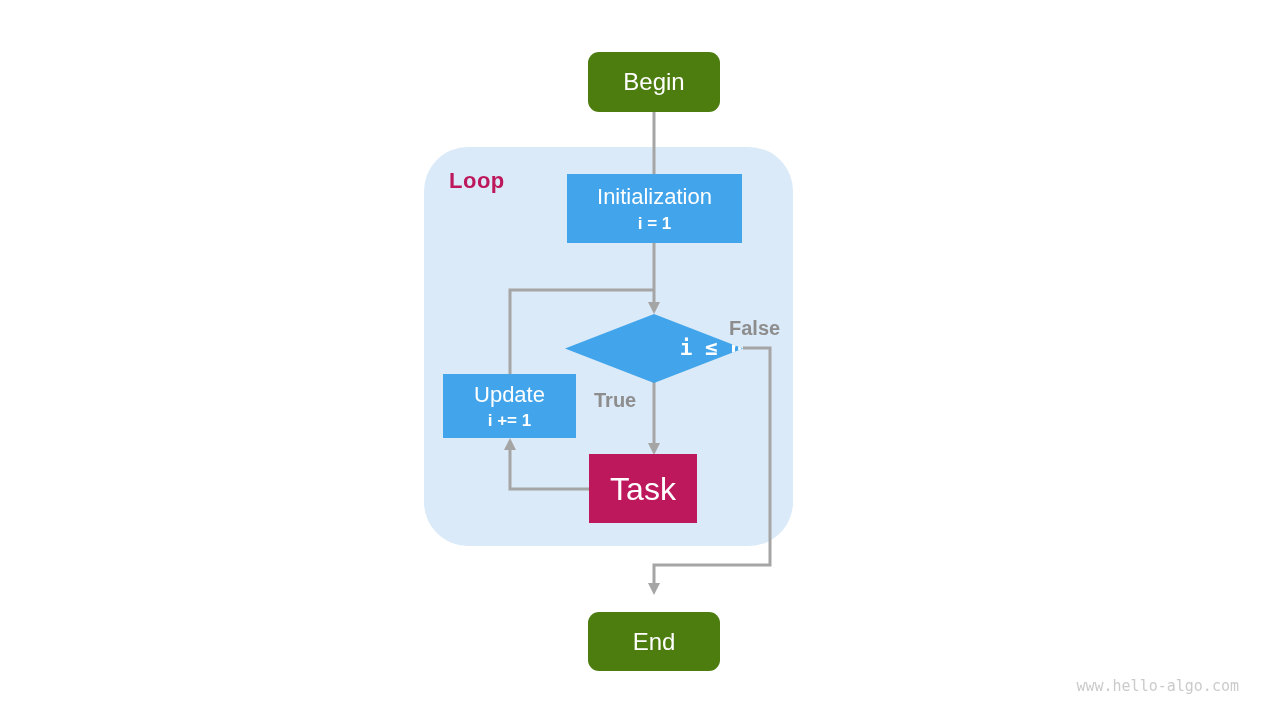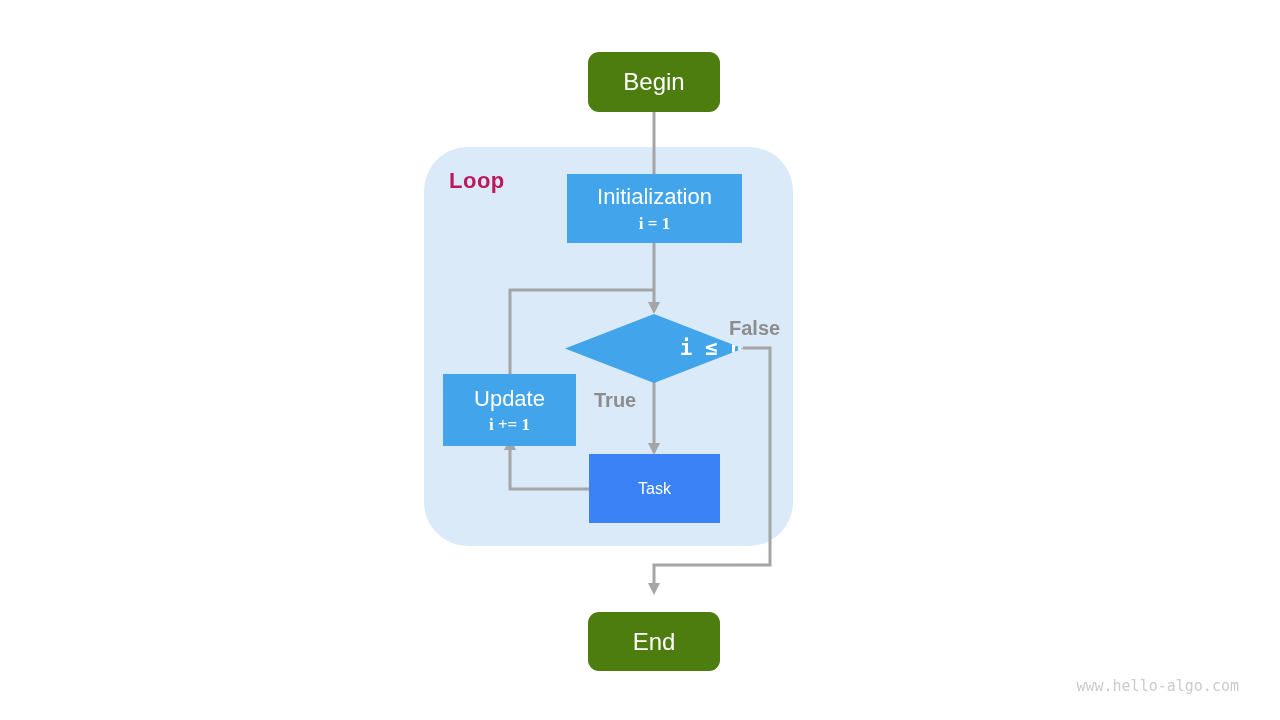--- a/index.html
+++ b/index.html
@@ -52,42 +52,42 @@
     border-radius: 11px;
     font-size: 24px;
   }
   .node-begin { left: 588px; top: 52px;  width: 132px; height: 60px; }
   .node-end   { left: 588px; top: 612px; width: 132px; height: 59px; }
   .process {
     background: #42A4EA;
     font-size: 22px;
   }
   .node-init   { left: 567px; top: 174px; width: 175px; height: 69px; }
-  .node-update { left: 443px; top: 374px; width: 133px; height: 72px; }
+  .node-update { left: 443px; top: 374px; width: 133px; height: 64px; }
   .code-line {
-    font-family: Liberation Serif, serif;
+    font-family: Liberation Sans, sans-serif;
     font-size: 17px;
     font-weight: bold;
     margin-top: 2px;
   }
   .decision {
     left: 565px; top: 314px;
     width: 178px; height: 69px;
     background: #42A4EA;
     clip-path: polygon(50% 0, 100% 50%, 50% 100%, 0 50%);
     font-family: "DejaVu Sans Mono", monospace;
     font-size: 21px;
     font-weight: bold;
     align-items: flex-end;
   }
   .task {
     left: 589px; top: 454px;
-    width: 131px; height: 69px;
-    background: #3b82f6;
-    font-size: 16px;
+    width: 108px; height: 69px;
+    background: #be185d;
+    font-size: 32px;
   }
   .edge-label {
     position: absolute;
     font-size: 20px;
     font-weight: bold;
     color: #8D8D8D;
   }
   .label-true  { left: 594px; top: 389px; }
   .label-false { left: 729px; top: 317px; text-align: center; }
   .watermark {

